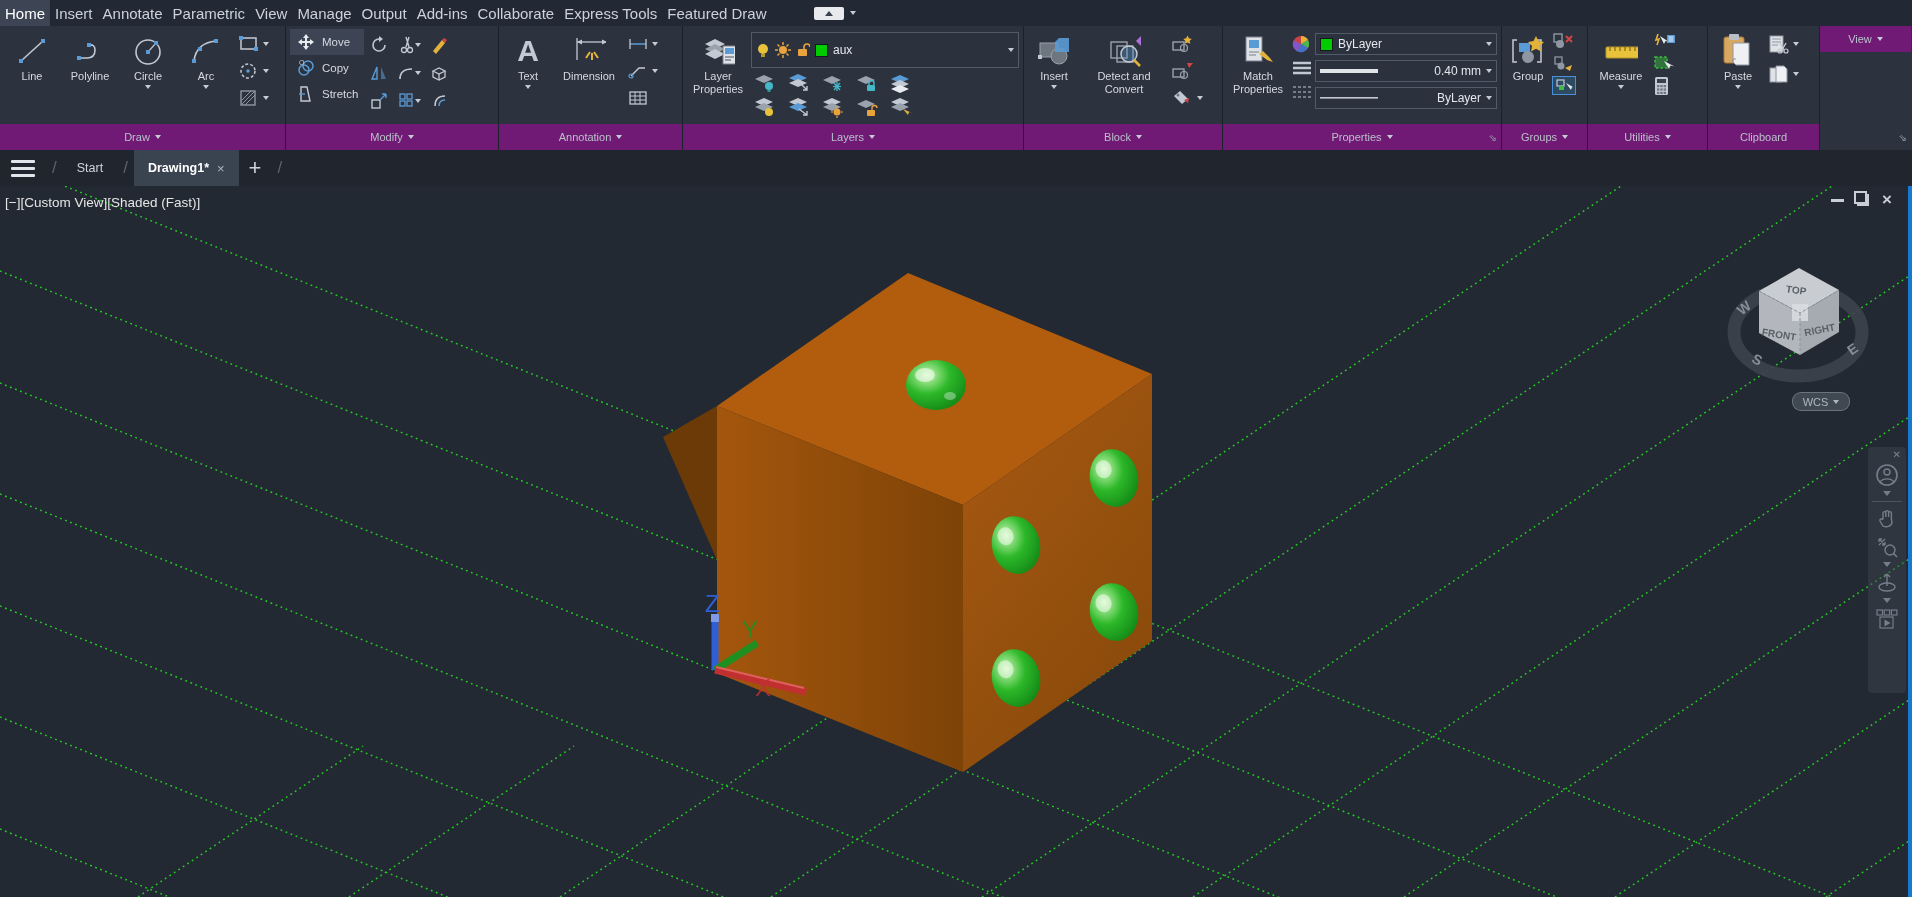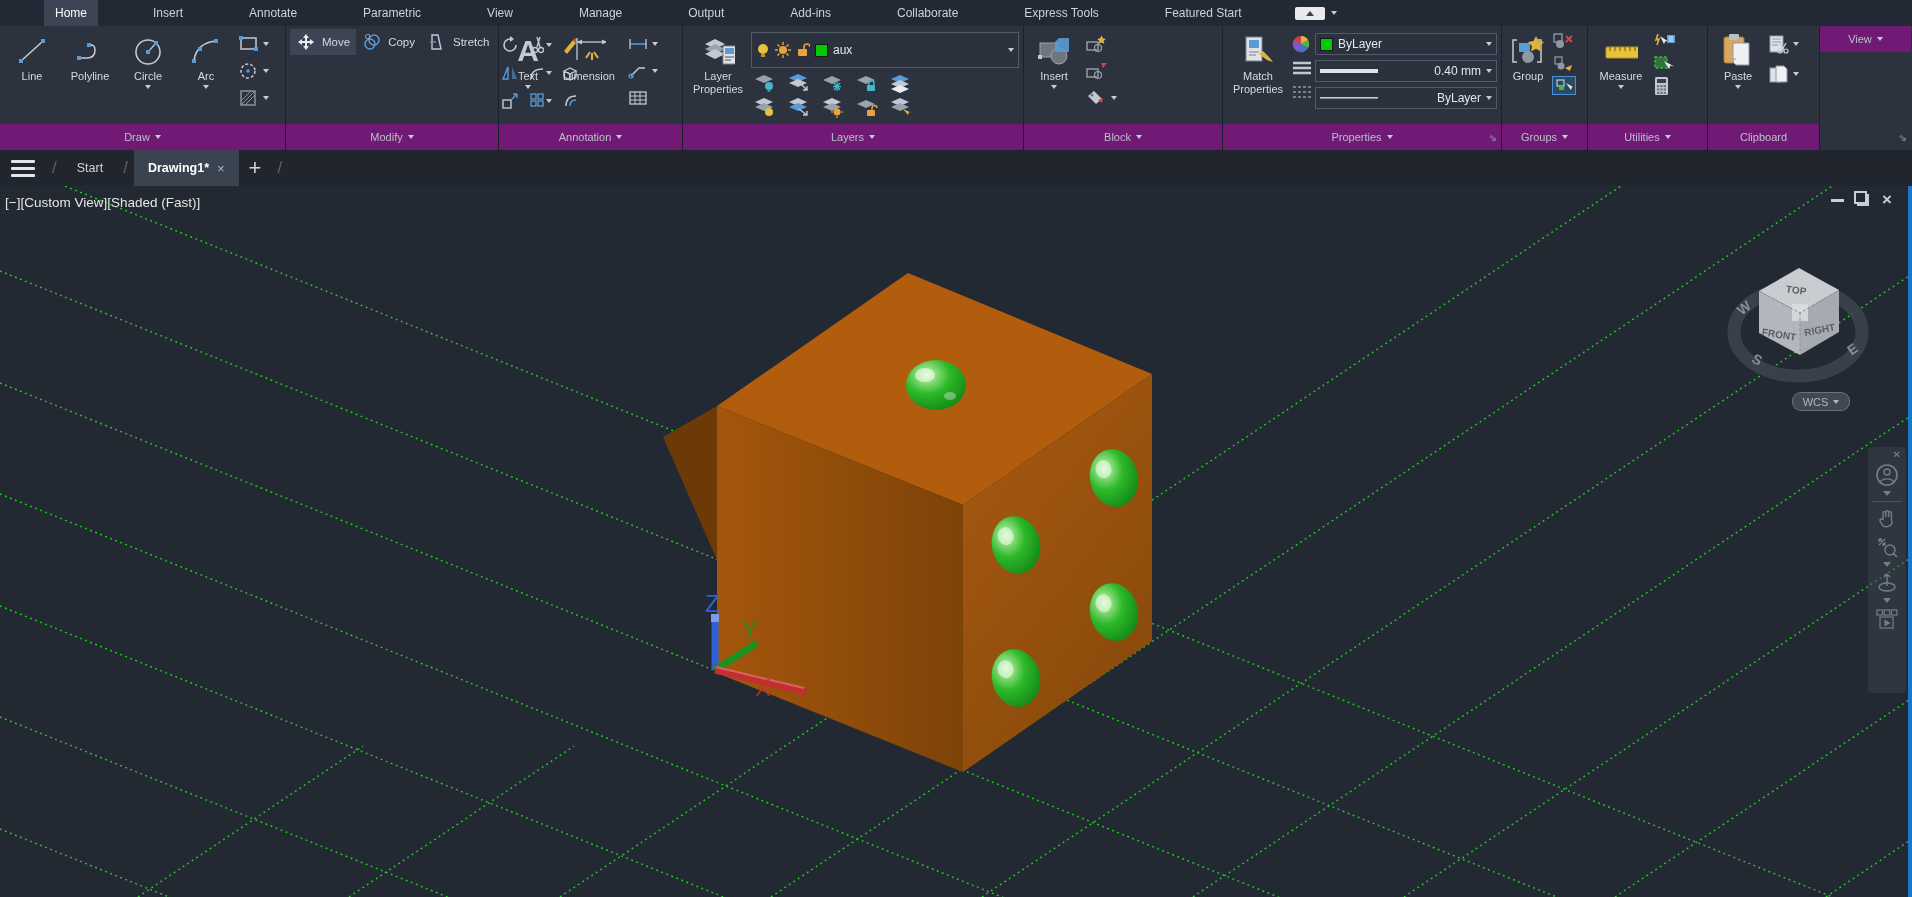--- a/index.html
+++ b/index.html
@@ -3,22 +3,22 @@
 <meta charset="utf-8">
 <style>
   * { margin:0; padding:0; box-sizing:border-box; }
   html,body { width:1912px; height:897px; overflow:hidden; background:#232932;
               font-family:"Liberation Sans", sans-serif; }
   .app { position:absolute; inset:0; width:1912px; height:897px; }
 
   
   .tabrow { position:absolute; left:0; top:0; width:1912px; height:26px;
             background:#232835; display:flex; align-items:stretch; }
-  .rtab { color:#ccd2da; font-size:12px; padding:0 11px; display:flex;
-          align-items:center; cursor:default;margin-left:44px; }
+  .rtab { color:#ccd2da; font-size:15px; padding:0 5px; display:flex;
+          align-items:center; cursor:default; }
   .rtab.active { background:#3d4554; color:#ffffff; }
   .ribbon-toggle { margin-left:42px; display:flex; align-items:center; gap:6px; }
   .toggle-pill { width:30px; height:13px; background:#e8eaee; border-radius:2px;
                  display:flex; align-items:center; justify-content:center; }
   .toggle-pill .tri-up { width:0; height:0; border-left:4px solid transparent;
                  border-right:4px solid transparent; border-bottom:5px solid #3a414d; }
   .caret { width:0; height:0; border-left:4px solid transparent;
            border-right:4px solid transparent; border-top:5px solid #c6ccd5;
            display:inline-block; }
   .caret.sm { border-left-width:3px; border-right-width:3px; border-top-width:4px; }
@@ -104,21 +104,21 @@
     <div class="rtab active">Home</div>
     <div class="rtab">Insert</div>
     <div class="rtab">Annotate</div>
     <div class="rtab">Parametric</div>
     <div class="rtab">View</div>
     <div class="rtab">Manage</div>
     <div class="rtab">Output</div>
     <div class="rtab">Add-ins</div>
     <div class="rtab">Collaborate</div>
     <div class="rtab">Express Tools</div>
-    <div class="rtab">Featured Start</div>
+    <div class="rtab">Featured Draw</div>
     <div class="ribbon-toggle">
       <span class="toggle-pill">
           <span class="tri-up"></span>
         </span>
       <span class="caret sm"></span>
     </div>
   </div>
 
   <div class="ribbon">
 
@@ -195,21 +195,21 @@
       </div>
       <div class="panel-label">
         <span>Draw</span>
           <span class="caret sm"></span>
       </div>
     </div>
 
     <div class="panel" style="width:213px">
       <div class="panel-body" style="flex-direction:column; gap:0; padding-top:3px;">
         <div style="display:flex;">
-          <div style="display:flex; flex-direction:row;">
+          <div style="display:flex; flex-direction:column;">
             <div class="medrow hl">
               <svg width="20" height="20">
                   <path d="M10 2 L13 6 H11 V9 H14 V7 L18 10 L14 13 V11 H11 V14 H13 L10 18 L7 14 H9 V11 H6 V13 L2 10 L6 7 V9 H9 V6 H7 Z" fill="#e8ebef"></path>
                 </svg>
               <span>Move</span>
             </div>
             <div class="medrow">
               <svg width="20" height="20">
                   <circle cx="8" cy="12" r="5" fill="none" stroke="#5b9bd5" stroke-width="1.5"></circle>
                   <circle cx="12" cy="8" r="5" fill="none" stroke="#5b9bd5" stroke-width="1.5"></circle>
@@ -451,20 +451,32 @@
           <span class="ic">
             <svg width="38" height="34">
                 <rect x="3" y="9" width="18" height="14" fill="#6e7680" stroke="#9aa2ad"></rect>
                 <circle cx="22" cy="22" r="8" fill="#6e7680" stroke="#9aa2ad"></circle>
                 <path d="M22 4 h10 v14 h-14 v-10 Z" fill="#5b9bd5" opacity=".9"></path>
                 <rect x="1" y="21" width="4" height="4" fill="#c3c9d2"></rect>
               </svg>
           </span>
           <span>Insert</span>
           <span class="caret sm"></span>
+        </div>
+        <div class="bigbtn" style="width:84px">
+          <span class="ic">
+            <svg width="44" height="34">
+                <rect x="4" y="8" width="16" height="16" fill="none" stroke="#9aa2ad" stroke-width="1.4"></rect>
+                <rect x="10" y="12" width="16" height="16" fill="none" stroke="#9aa2ad" stroke-width="1.4"></rect>
+                <circle cx="22" cy="20" r="8" fill="rgba(91,155,213,.35)" stroke="#c3c9d2" stroke-width="1.5"></circle>
+                <line x1="27" y1="26" x2="33" y2="32" stroke="#e3b23a" stroke-width="2.5"></line>
+                <path d="M34 2 l5 5 -5 5 -5 -5 Z" fill="#b06fd8"></path>
+              </svg>
+          </span>
+          <span><span>Detect and</span><br><span>Convert</span></span>
         </div>
         <div class="minicol">
           <div class="mini">
             <svg width="24" height="20">
                 <rect x="3" y="8" width="11" height="8" fill="none" stroke="#9aa2ad" stroke-width="1.4"></rect>
                 <circle cx="14" cy="14" r="3.5" fill="none" stroke="#9aa2ad" stroke-width="1.2"></circle>
                 <path d="M17 2 l2 4 4 1 -3 3 1 4 -4 -2 -4 2 1 -4 -3 -3 4 -1 Z" fill="#e3b23a" transform="scale(.7) translate(8 0)"></path>
               </svg>
           </div>
           <div class="mini">

